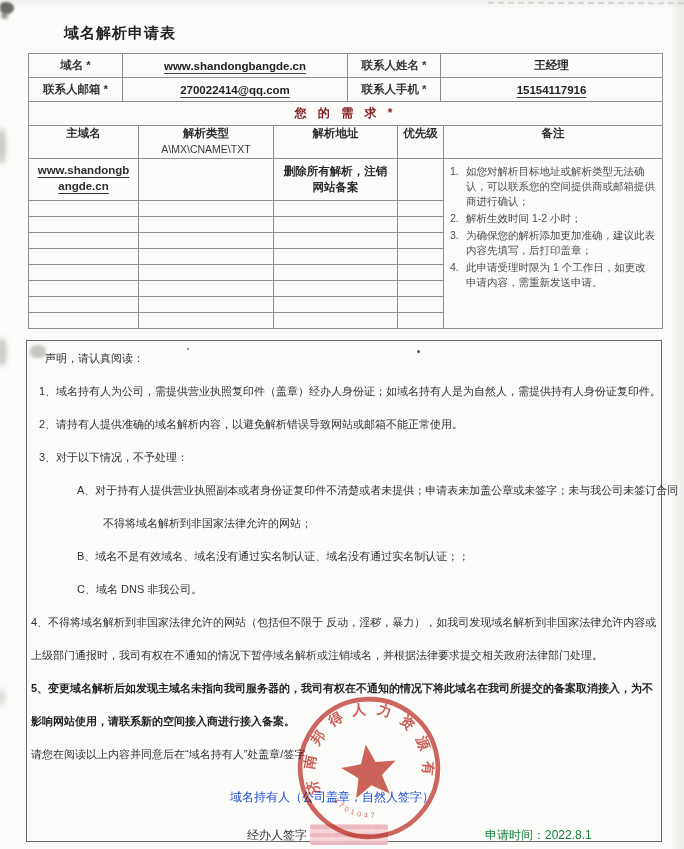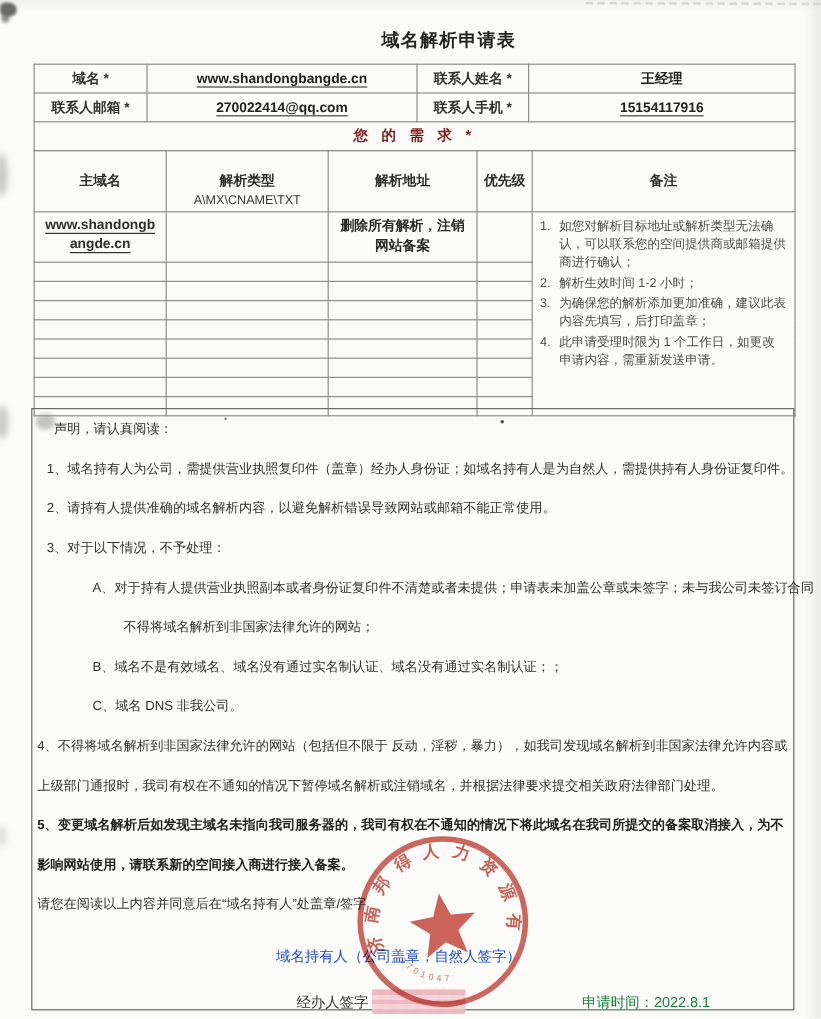--- a/index.html
+++ b/index.html
@@ -23,35 +23,35 @@
   .smudge.s2{left:-3px;top:338px;width:10px;height:28px;opacity:.75;}
   .smudge.s3{left:-2px;top:688px;width:7px;height:18px;opacity:.5;}
   .pen-squiggle{position:absolute;left:488px;top:2px;width:196px;height:0;
     border-top:2px dashed #c6c6c3;opacity:.65;transform:rotate(.2deg);}
   .dot{position:absolute;border-radius:50%;background:#555;}
   .dot.d1{left:417px;top:350px;width:3px;height:3px;}
   .dot.d2{left:187px;top:348px;width:2px;height:2px;background:#777;}
   .pre-smudge{position:absolute;left:30px;top:345px;width:16px;height:13px;
     background:#9a9a96;border-radius:40%;filter:blur(1.8px);opacity:.55;}
   
-  .title{position:absolute;top:24px;left:0;right:0;text-align:center;text-indent:64px;
+  .title{position:absolute;top:24px;left:0;right:0;text-indent:64px;
     font-size:15px;font-weight:700;letter-spacing:1px;color:#222;}
   
   .form-wrap{position:absolute;left:28px;top:53px;width:634px;}
   table{border-collapse:collapse;width:634px;table-layout:fixed;}
   td{border:1px solid #8e8e8c;font-size:11.5px;overflow:hidden;}
   table.t1{border:1px solid #6d6d6a;}
   table.t1 td{height:21px;text-align:center;vertical-align:middle;}
   .lbl{font-weight:700;color:#333;}
   .val{font-weight:700;color:#222;}
   .u{text-decoration:underline;text-underline-offset:3px;text-decoration-color:#444;}
   .demand-row td{height:18px;font-weight:700;letter-spacing:4px;font-size:12px;color:#7f1d1d;}
   table.grid{border:1px solid #6d6d6a;margin-top:-1px;}
   table.grid td{vertical-align:top;}
-  .gh{font-weight:700;text-align:center;padding-top:18px;height:31px;line-height:15px;color:#2c2c2c;}
+  .gh{font-weight:700;text-align:center;padding-top:0;height:31px;line-height:15px;color:#2c2c2c;}
   .gh .sub{font-weight:400;font-size:10.5px;color:#3a3a3a;display:block;margin-top:1px;}
   tr.data td{height:37px;}
   .cell-domain{font-weight:700;text-align:center;word-break:break-all;line-height:16px;
     padding:3px 6px 0 6px;text-decoration:underline;text-underline-offset:3px;}
   .cell-addr{font-weight:700;text-align:center;line-height:16px;padding:4px 6px 0 6px;color:#2a2a2a;}
   tr.empty td{height:13px;}
   .remarks-cell{padding:5px 6px 0 6px;}
   .remark-item{display:flex;font-size:10.5px;line-height:15px;color:#4d4d4d;margin-bottom:2px;}
   .remark-item .num{width:16px;flex:none;}
   .remark-item .rtext{flex:1;}

